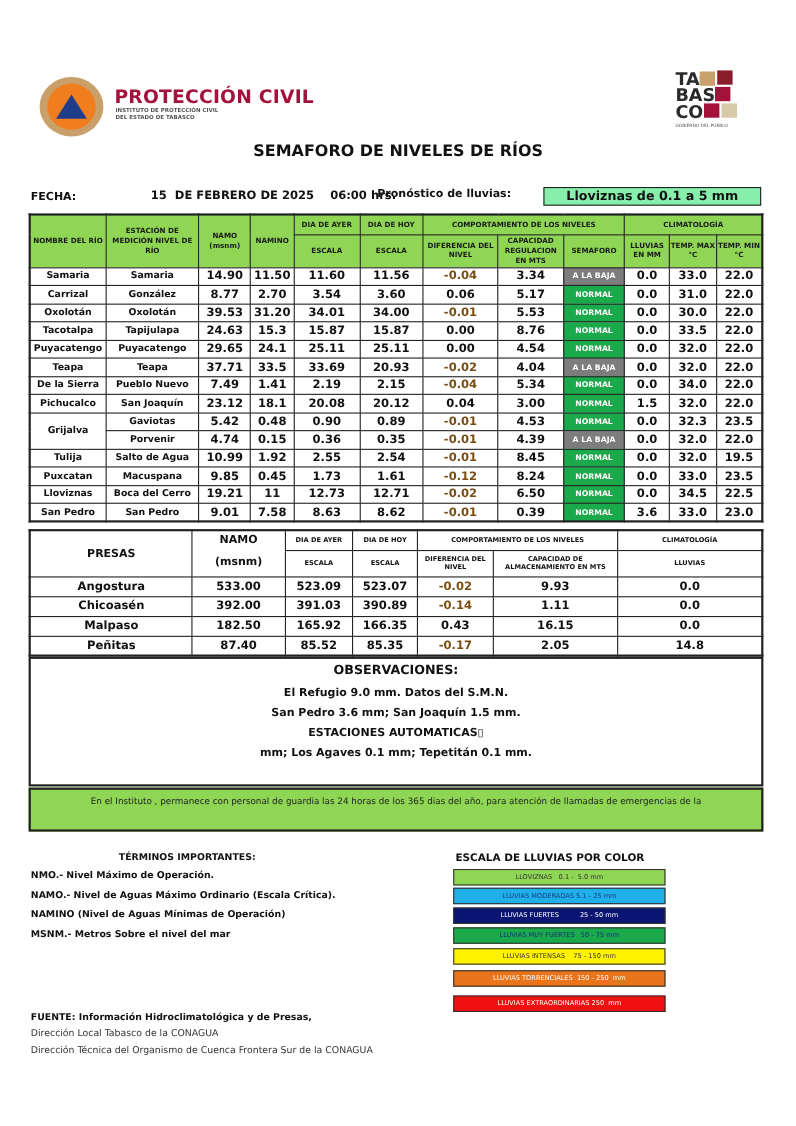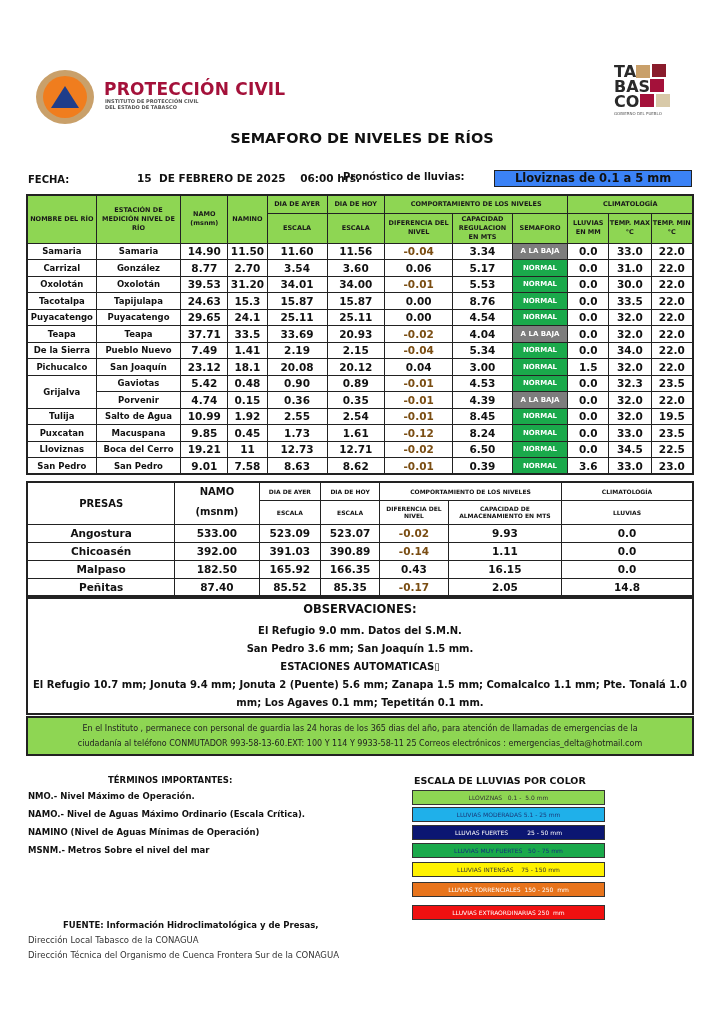--- a/index.html
+++ b/index.html
@@ -11,21 +11,21 @@
   .pc-title { left: 104px; top: 79px; font-family: "DejaVu Sans", sans-serif; font-weight: 700; font-size: 17px; color: #a4113a; letter-spacing: 0.2px; }
   .pc-sub { left: 105px; top: 98px; font-size: 5px; color: #555; line-height: 6px; font-weight: 700; }
   .tab-logo { left: 614px; top: 64px; width: 70px; }
   .tab-logo .txt { font-weight: 700; font-size: 16px; line-height: 15px; color: #2a2a2a; }
   .tab-logo .sq { position:absolute; width: 14px; height: 13px; }
   .tab-logo .gob { font-size: 4px; color:#555; margin-top: 2px; }
   .main-title { left: 0; width: 724px; top: 130px; text-align: center; font-weight: 700; font-size: 14.5px; }
   .fecha-lbl { left: 28px; top: 174px; font-weight: 700; font-size: 10px; }
   .fecha-val { left: 97px; top: 172px; font-weight: 700; font-size: 10.5px; margin-left: 40px; }
   .prono-lbl { left: 343px; top: 171px; font-weight: 700; font-size: 10px; }
-  .prono-box { left: 494px; top: 170px; width: 198px; height: 17px; background: #3b82f6; border: 1.5px solid #222; text-align:center; font-weight:700; font-size: 11.5px; line-height: 14px; }
+  .prono-box { left: 494px; top: 170px; width: 198px; height: 17px; background: #86efac; border: 1.5px solid #222; text-align:center; font-weight:700; font-size: 11.5px; line-height: 14px; }
   table { border-collapse: collapse; position: absolute; font-family: "DejaVu Sans", sans-serif; }
   td, th { border: 1px solid #222; text-align: center; vertical-align: middle; padding: 0; }
   .rios { left: 26px; top: 194px; width: 668px; border: 2px solid #222; }
   .rios th { background: #8ed653; font-size: 6.5px; font-weight: 700; line-height: 9px; color:#1a1a1a; }
   .rios td { font-size: 8.5px; font-weight: 700; height: 16.5px; }
   .rios td.num { font-size: 10.5px; }
   .rios td.name { font-size: 8.5px; }
   .neg { color: #7a4d12; }
   .sem { font-size: 7px !important; color:#fff; }
   .sem.normal { background: #1aa94b; }
@@ -379,41 +379,39 @@
         <td>14.8</td>
       </tr>
     </tbody>
 </table>
 
 <div class="abs obs">
   <div class="h">OBSERVACIONES:</div>
   <div class="l">El Refugio 9.0 mm. Datos del S.M.N.</div>
   <div class="l">San Pedro 3.6 mm; San Joaquín 1.5 mm.</div>
   <div class="l">ESTACIONES AUTOMATICAS▯</div>
-  <div class="l">El Refugio 10.7 mm; Jonuta 9.4 mm; Jonuta 2 (Puente) 5.6 mm; Zanapa 1.5 mm; Comalcalco 1.1 mm; Pte. Tonalá 1.0</div>
   <div class="l">mm; Los Agaves 0.1 mm; Tepetitán 0.1 mm.</div>
 </div>
 
 <div class="abs note">
   <div>En el Instituto , permanece con personal de guardia las 24 horas de los 365 dias del año, para atención de llamadas de emergencias de la</div>
-  <div>ciudadanía al teléfono  CONMUTADOR  993-58-13-60.EXT: 100 Y 114  Y 9933-58-11 25   Correos electrónicos : emergencias_delta@hotmail.com</div>
 </div>
 
 <div class="abs terms-h">TÉRMINOS IMPORTANTES:</div>
 <div class="abs term" style="top:791px;">NMO.- Nivel Máximo de Operación.</div>
 <div class="abs term" style="top:809px;">NAMO.- Nivel de Aguas Máximo Ordinario (Escala Crítica).</div>
 <div class="abs term" style="top:827px;">NAMINO (Nivel de Aguas Mínimas de Operación)</div>
 <div class="abs term" style="top:845px;">MSNM.- Metros Sobre el nivel del mar</div>
 
 <div class="abs escala-h">ESCALA DE LLUVIAS POR COLOR</div>
 <div id="escala-bars">
     <div class="abs escala-bar" style="top: 790px; background: rgb(142, 214, 83); color: rgb(51, 51, 51); white-space: pre;">LLOVIZNAS   0.1 -  5.0 mm</div>
     <div class="abs escala-bar" style="top: 807px; background: rgb(31, 176, 234); color: rgb(26, 58, 122); white-space: pre;">LLUVIAS MODERADAS 5.1 - 25 mm</div>
     <div class="abs escala-bar" style="top: 825px; background: rgb(11, 22, 114); color: rgb(255, 255, 255); white-space: pre;">LLUVIAS FUERTES          25 - 50 mm</div>
     <div class="abs escala-bar" style="top: 843px; background: rgb(26, 169, 75); color: rgb(20, 48, 122); white-space: pre;">LLUVIAS MUY FUERTES   50 - 75 mm</div>
     <div class="abs escala-bar" style="top: 862px; background: rgb(255, 242, 0); color: rgb(51, 51, 51); white-space: pre;">LLUVIAS INTENSAS    75 - 150 mm</div>
     <div class="abs escala-bar" style="top: 882px; background: rgb(232, 116, 28); color: rgb(255, 255, 255); white-space: pre;">LLUVIAS TORRENCIALES  150 - 250  mm</div>
     <div class="abs escala-bar" style="top: 905px; background: rgb(240, 16, 16); color: rgb(255, 255, 255); white-space: pre;">LLUVIAS EXTRAORDINARIAS 250  mm</div>
   </div>
 
-<div class="abs fuente" style="top:920px;font-weight:700;margin-left:35px;">FUENTE: Información Hidroclimatológica y de Presas,</div>
+<div class="abs fuente" style="top:920px;font-weight:700;">FUENTE: Información Hidroclimatológica y de Presas,</div>
 <div class="abs fuente" style="top:935px;color:#333;">Dirección Local Tabasco de la CONAGUA</div>
 <div class="abs fuente" style="top:950px;color:#333;">Dirección Técnica del Organismo de Cuenca Frontera Sur de la CONAGUA</div>
 
 </body></html>

